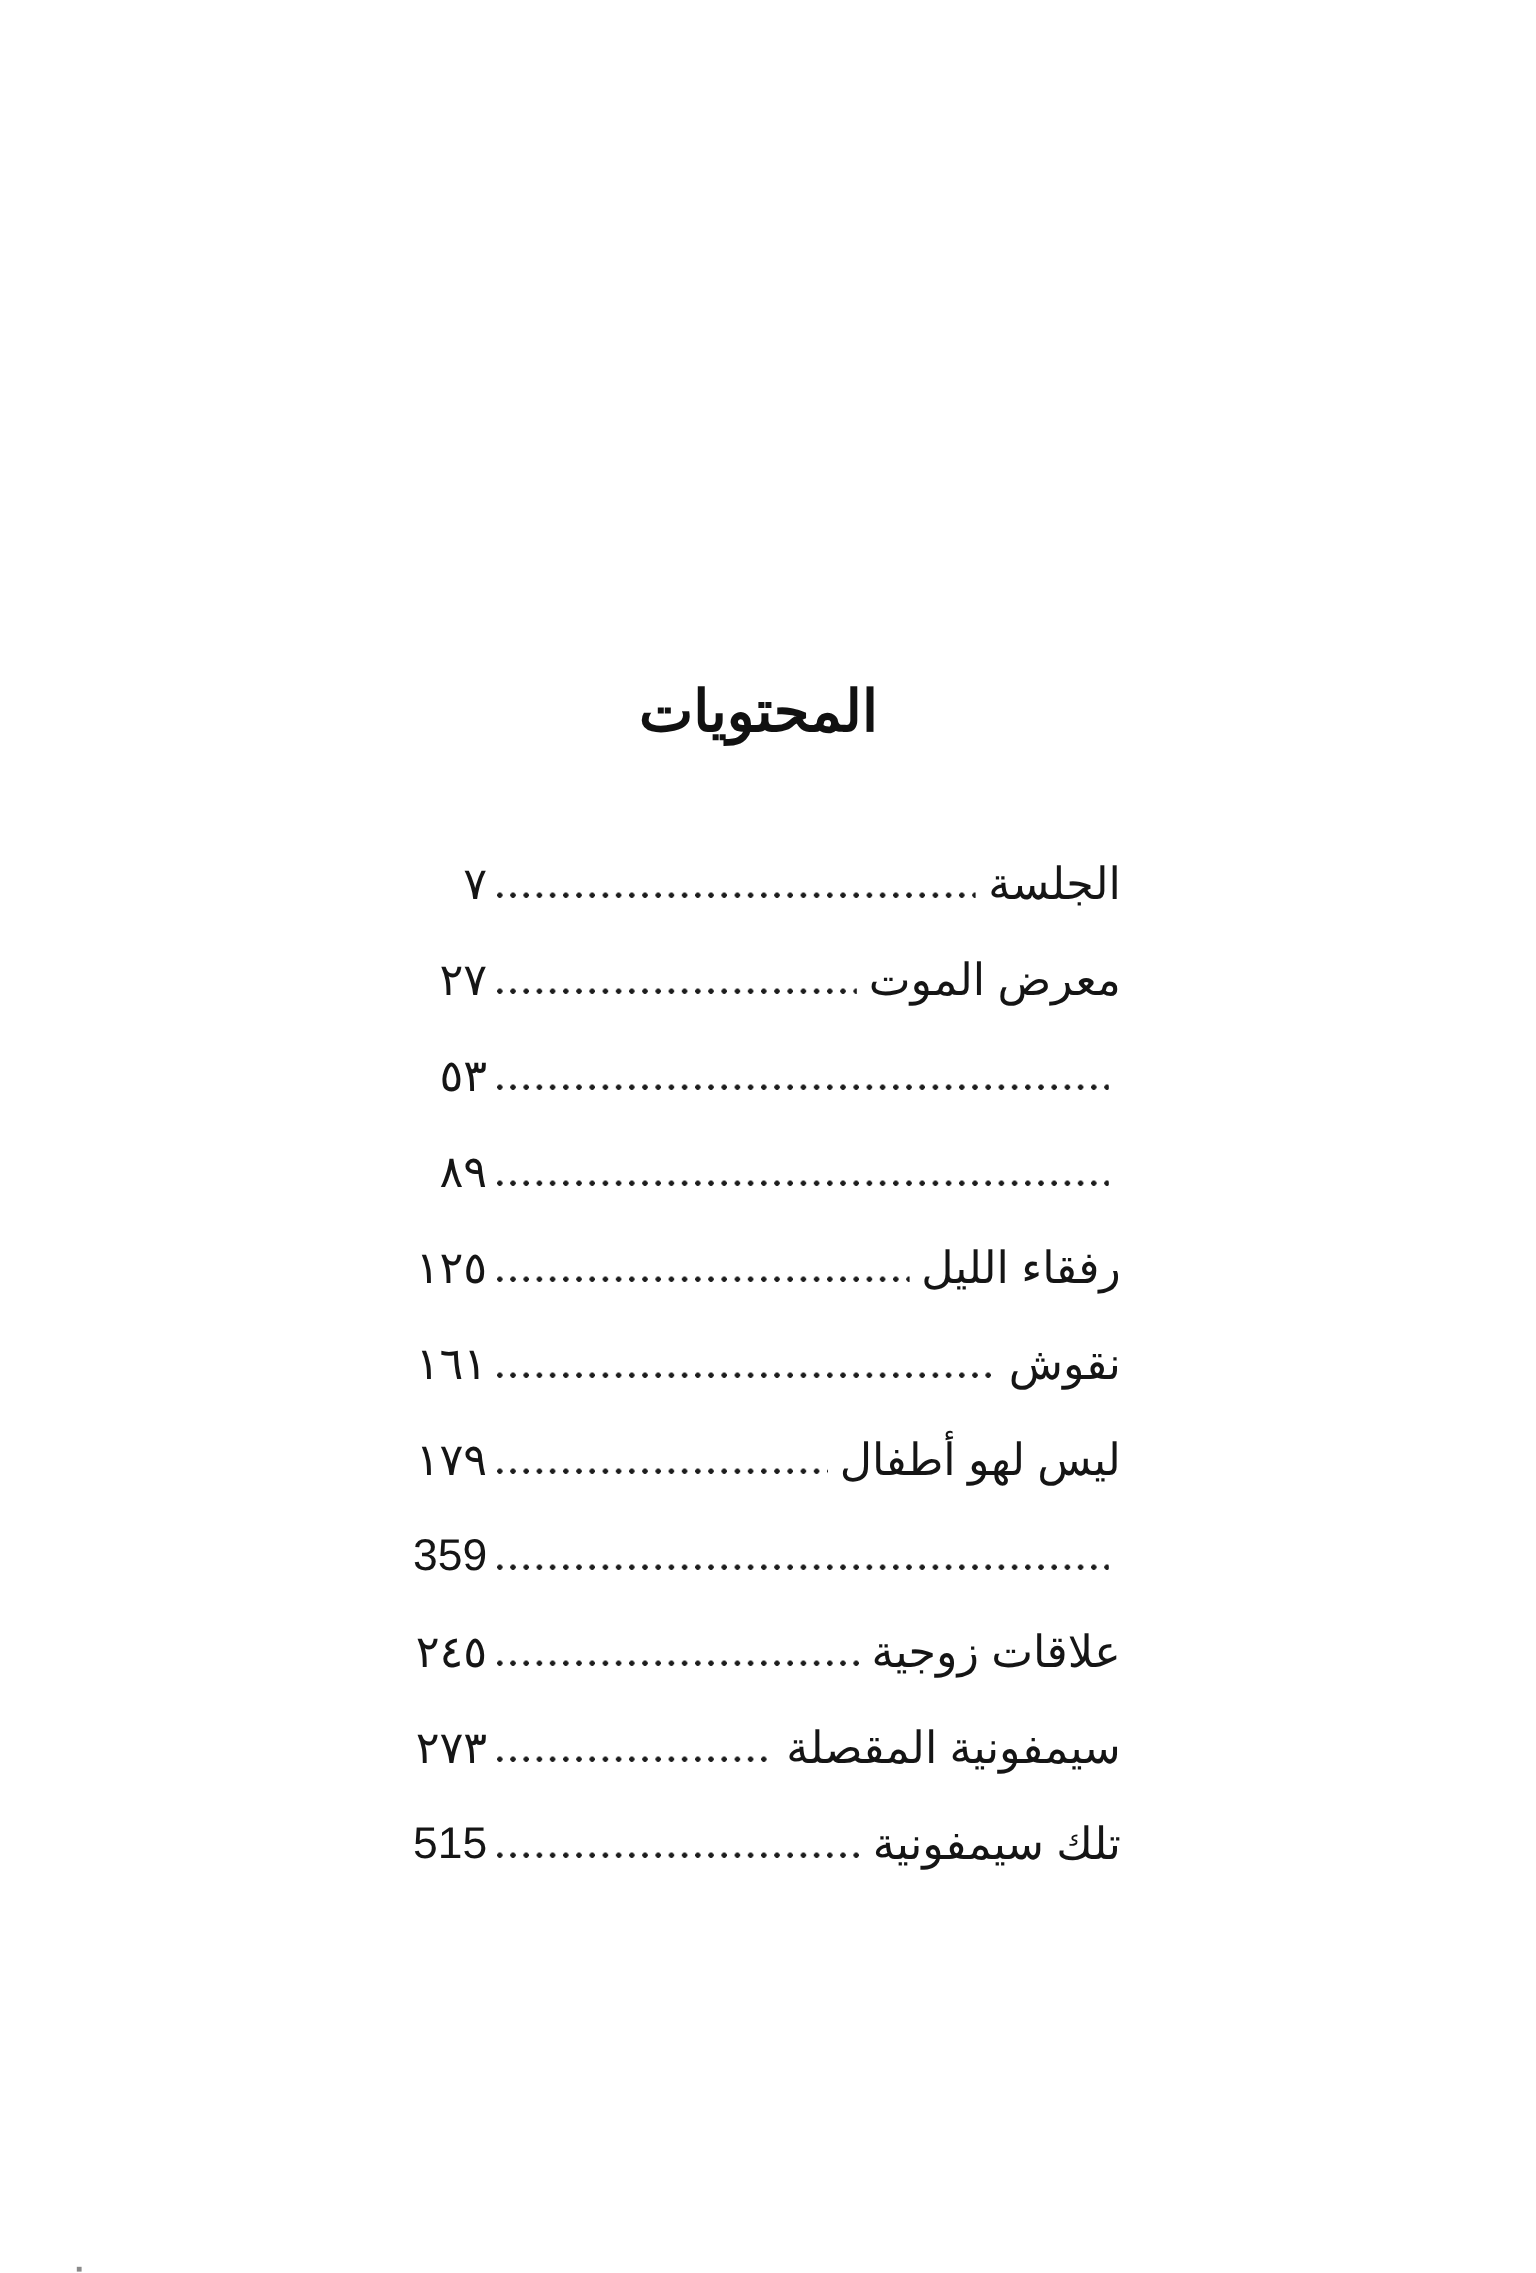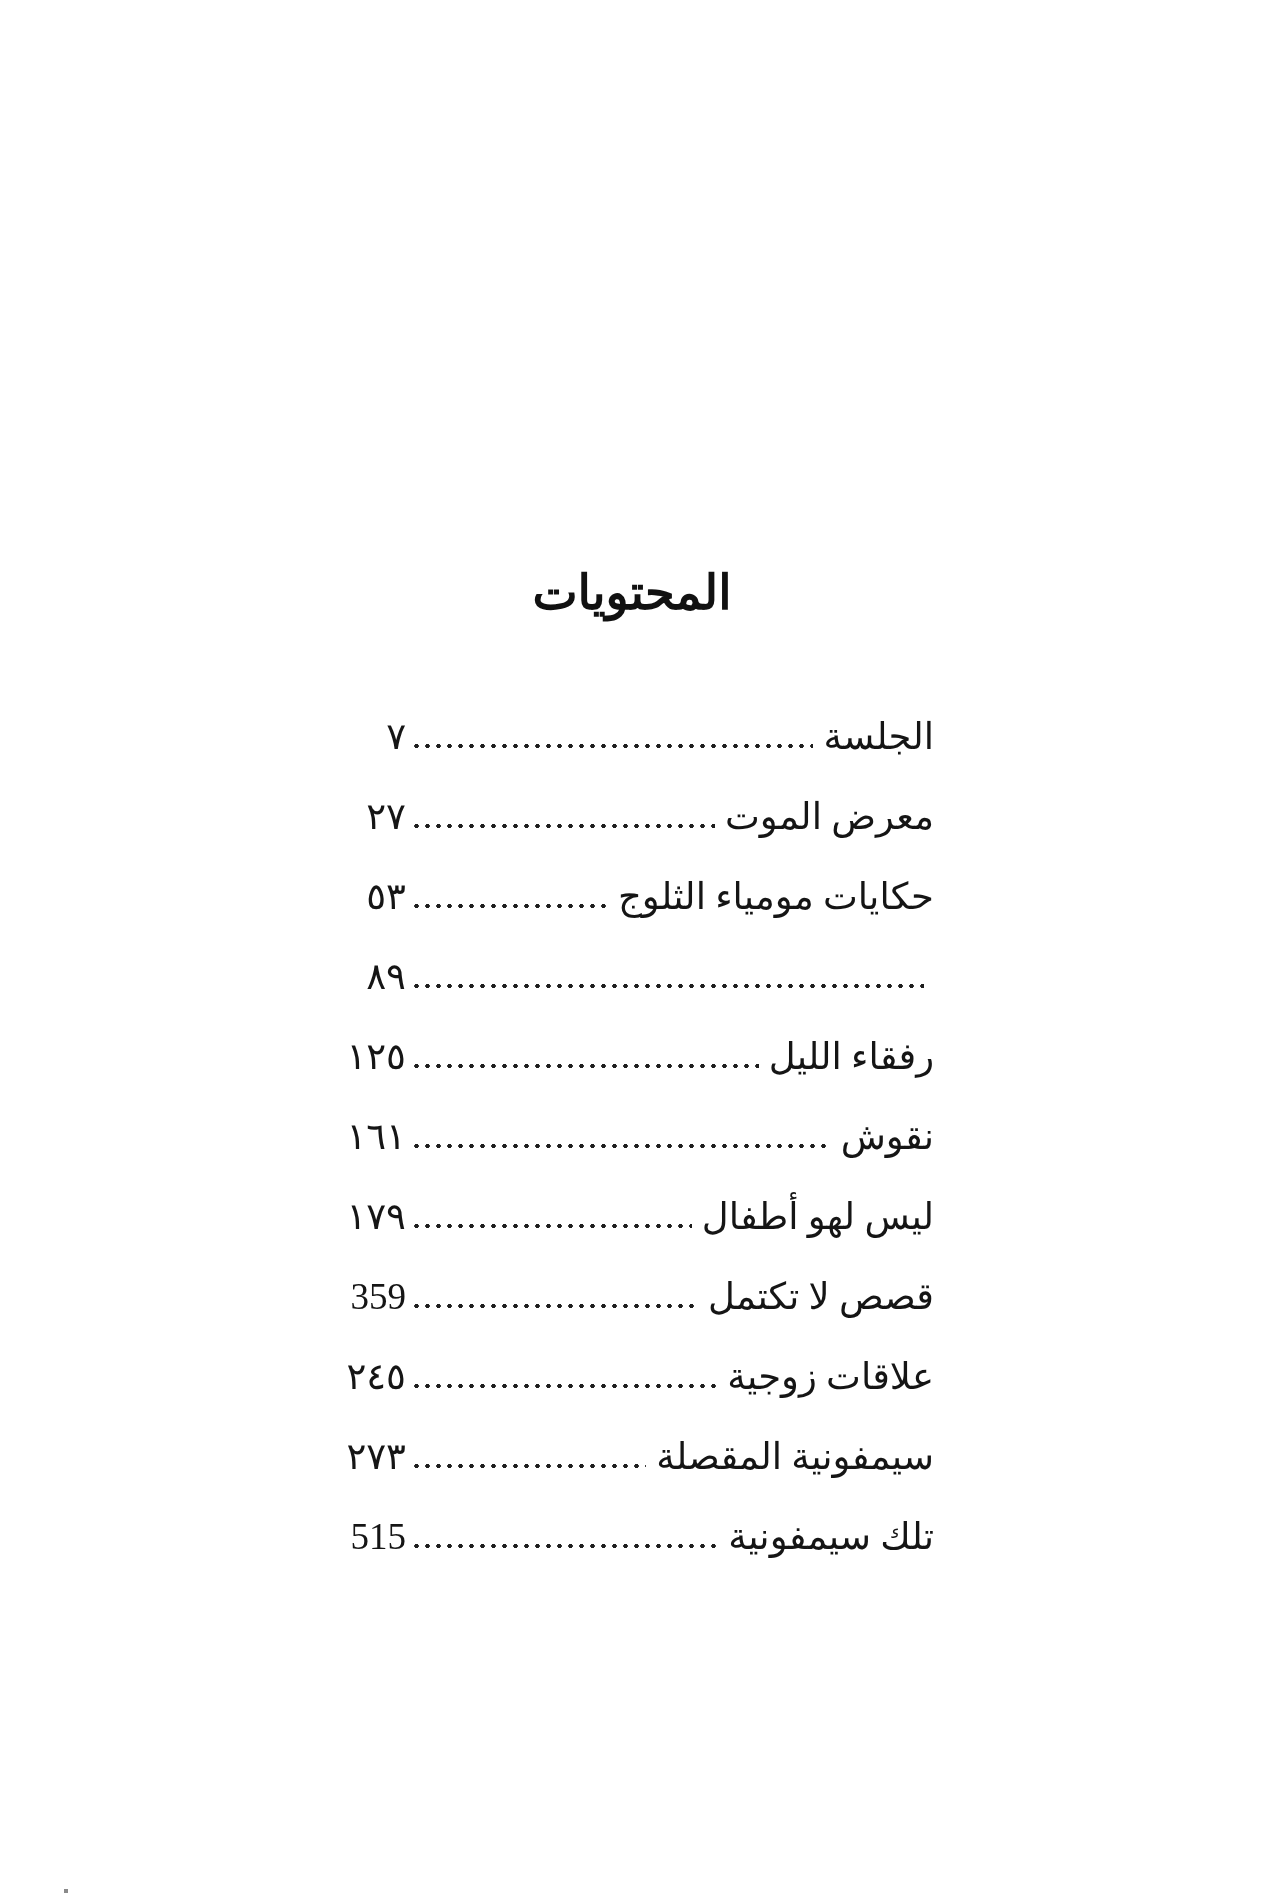--- a/index.html
+++ b/index.html
@@ -6,21 +6,21 @@
     margin: 0;
     padding: 0;
     background: #ffffff;
   }
   .book-page {
     position: relative;
     width: 1280px;
     height: 1894px;
     background: #ffffff;
     overflow: hidden;
-    font-family: Liberation Serif, serif;
+    font-family: Liberation Sans, sans-serif;
     color: #151515;
   }
   .page-title {
     position: absolute;
     left: 330px;
     top: 532px;
     width: 604px;
     text-align: center;
     font-size: 48px;
     font-weight: bold;
@@ -86,21 +86,20 @@
         <span class="toc-entry-page">٧</span>
       </div>
 
       <div class="toc-entry">
         <span class="toc-entry-title">معرض الموت</span>
         <span class="toc-dots"></span>
         <span class="toc-entry-page">٢٧</span>
       </div>
 
       <div class="toc-entry">
-        <span class="toc-entry-title">حكايات مومياء الثلوج</span>
         <span class="toc-dots"></span>
         <span class="toc-entry-page">٥٣</span>
       </div>
 
       <div class="toc-entry">
         <span class="toc-dots"></span>
         <span class="toc-entry-page">٨٩</span>
       </div>
 
       <div class="toc-entry">
@@ -115,21 +114,20 @@
         <span class="toc-entry-page">١٦١</span>
       </div>
 
       <div class="toc-entry">
         <span class="toc-entry-title">ليس لهو أطفال</span>
         <span class="toc-dots"></span>
         <span class="toc-entry-page">١٧٩</span>
       </div>
 
       <div class="toc-entry">
-        <span class="toc-entry-title">قصص لا تكتمل</span>
         <span class="toc-dots"></span>
         <span class="toc-entry-page">359</span>
       </div>
 
       <div class="toc-entry">
         <span class="toc-entry-title">علاقات زوجية</span>
         <span class="toc-dots"></span>
         <span class="toc-entry-page">٢٤٥</span>
       </div>
 

